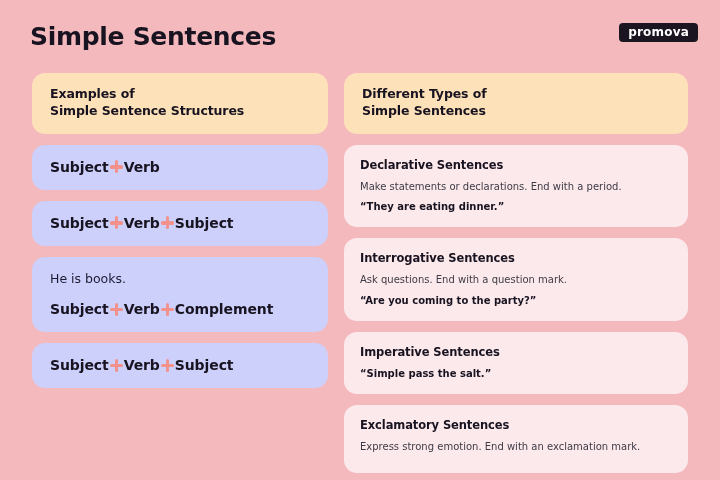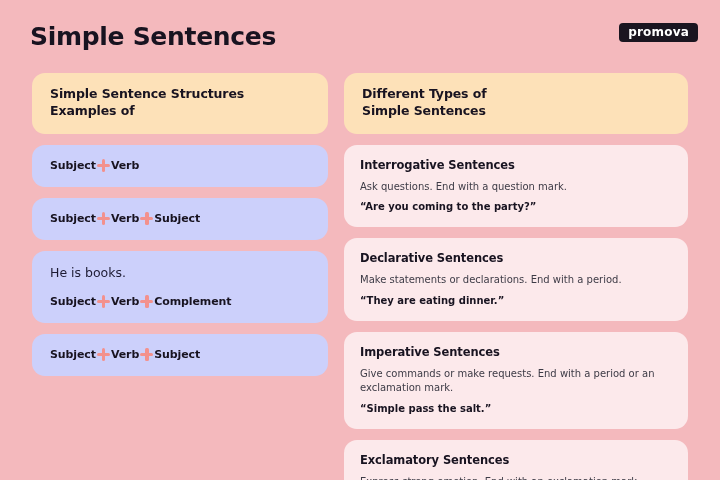--- a/index.html
+++ b/index.html
@@ -69,22 +69,23 @@
     padding:14px 18px 15px 18px;
   }
   .struct-example {
     font-size:12.5px;
     color:#1d1b33;
     line-height:1.3;
     margin-bottom:14px;
   }
   .struct-parts {
     display:flex;
+    align-items:center;
     gap:1px;
-    font-size:11px;
+    font-size:14px;
     font-weight:bold;
     color:#181320;
     letter-spacing:-0.1px;
   }
   .plus-icon {
     display:inline-block;
     position:relative;
     width:13px; height:13px;
     flex:0 0 13px;
   }
@@ -130,22 +131,22 @@
 <body>
 
 <div id="poster">
 
   <h1 class="page-title">Simple Sentences</h1>
 
   <div class="brand-badge">promova</div>
 
   <div class="col col-left">
     <div class="band">
+      <span>Examples of</span>
       <span>Simple Sentence Structures</span>
-      <span>Examples of</span>
     </div>
 
     <div class="struct-card">
       <div class="struct-parts">
         <span>Subject</span>
         <span class="plus-icon"></span>
         <span>Verb</span>
       </div>
     </div>
 
@@ -181,34 +182,33 @@
     </div>
   </div>
 
   <div class="col col-right">
     <div class="band">
       <span>Different Types of</span>
       <span>Simple Sentences</span>
     </div>
 
     <div class="type-card">
+      <div class="type-title">Declarative Sentences</div>
+      <div class="type-desc">Make statements or declarations. End with a period.</div>
+      <div class="type-example">“They are eating dinner.”</div>
+    </div>
+
+    <div class="type-card">
       <div class="type-title">Interrogative Sentences</div>
       <div class="type-desc">Ask questions. End with a question mark.</div>
       <div class="type-example">“Are you coming to the party?”</div>
     </div>
 
     <div class="type-card">
-      <div class="type-title">Declarative Sentences</div>
-      <div class="type-desc">Make statements or declarations. End with a period.</div>
-      <div class="type-example">“They are eating dinner.”</div>
-    </div>
-
-    <div class="type-card">
       <div class="type-title">Imperative Sentences</div>
-      <div class="type-desc">Give commands or make requests. End with a period or an exclamation mark.</div>
       <div class="type-example">“Simple pass the salt.”</div>
     </div>
 
     <div class="type-card">
       <div class="type-title">Exclamatory Sentences</div>
       <div class="type-desc">Express strong emotion. End with an exclamation mark.</div>
 
     </div>
   </div>
 

